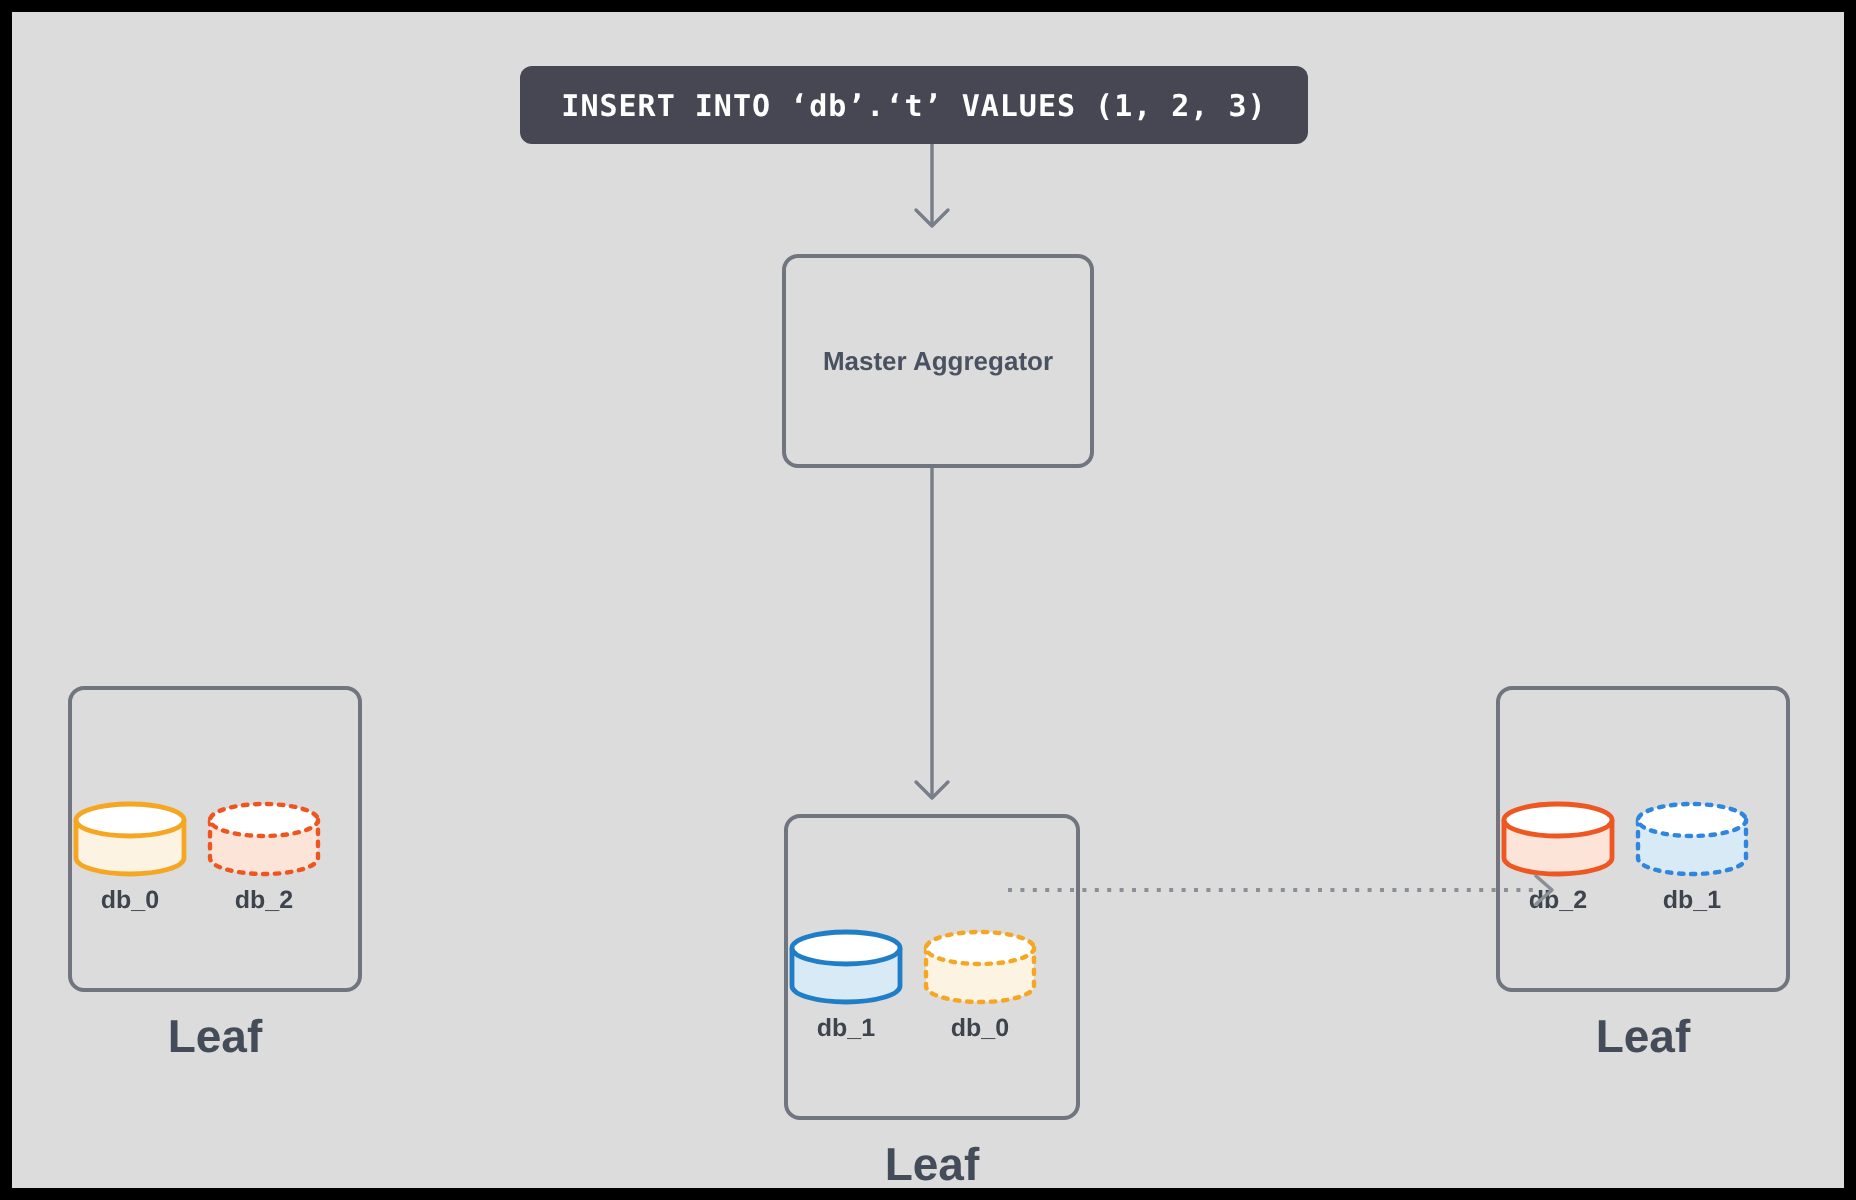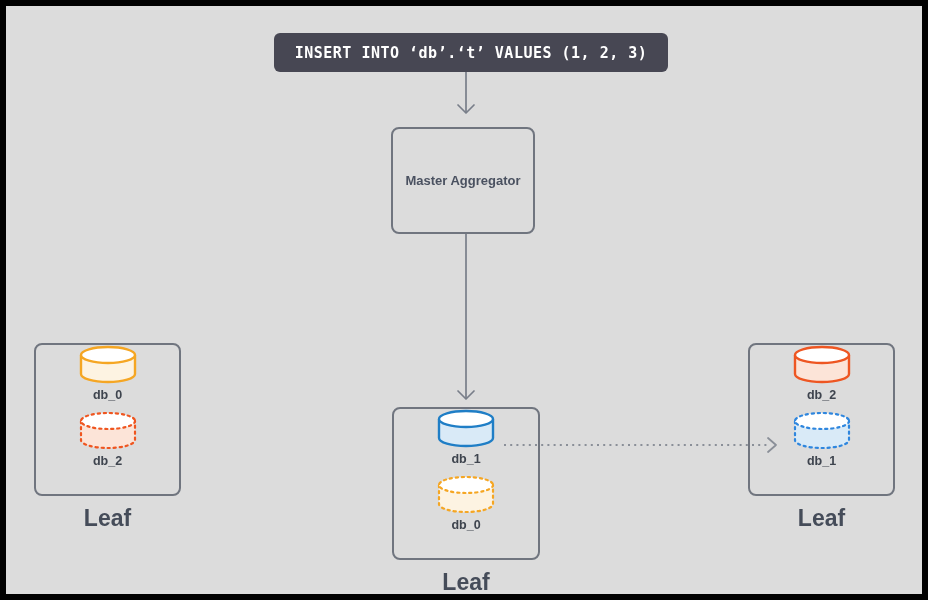--- a/index.html
+++ b/index.html
@@ -8,53 +8,53 @@
     width:928px;height:600px;
     box-sizing:border-box;
     border:6px solid #000000;
     background:#dcdcdc;
     overflow:hidden;
     font-family:"Liberation Sans", sans-serif;
   }
   .abs{position:absolute;}
   
   .query-box{
-    left:268px;top:27px;width:394px;height:39px;
+    left:254px;top:27px;width:394px;height:39px;
     background:#474753;
     border-radius:6px;
     display:flex;align-items:center;justify-content:center;
     color:#ffffff;
     font-family:"DejaVu Sans Mono", monospace;
     font-weight:bold;
     font-size:15px;
     letter-spacing:0.5px;
     white-space:nowrap;
   }
   
   .node-box{
     box-sizing:border-box;
     border:2px solid #70757f;
     border-radius:8px;
     background:transparent;
   }
   .ma-box{
-    left:385px;top:121px;width:144px;height:107px;
+    left:385px;top:121px;width:156px;height:107px;
     display:flex;align-items:center;justify-content:center;
   }
   .ma-label{
     color:#4a5160;font-size:13px;font-weight:600;
   }
   .leaf{display:flex;flex-direction:column;align-items:center;}
   .leaf-left{left:28px;top:337px;width:147px;}
   .leaf-center{left:386px;top:401px;width:148px;}
   .leaf-right{left:742px;top:337px;width:147px;}
   .leaf-box{
     width:100%;height:153px;
-    display:flex;flex-direction:column;align-items:center;
-    gap:9px;
+    display:flex;flex-direction:row;align-items:center;
+    padding-top:17px;gap:9px;
     box-sizing:border-box;
   }
   .leaf-label{
     margin-top:9px;
     font-size:23px;font-weight:600;color:#454c59;
   }
   
   .db{display:flex;flex-direction:column;align-items:center;}
   .db-label{
     margin-top:3px;

